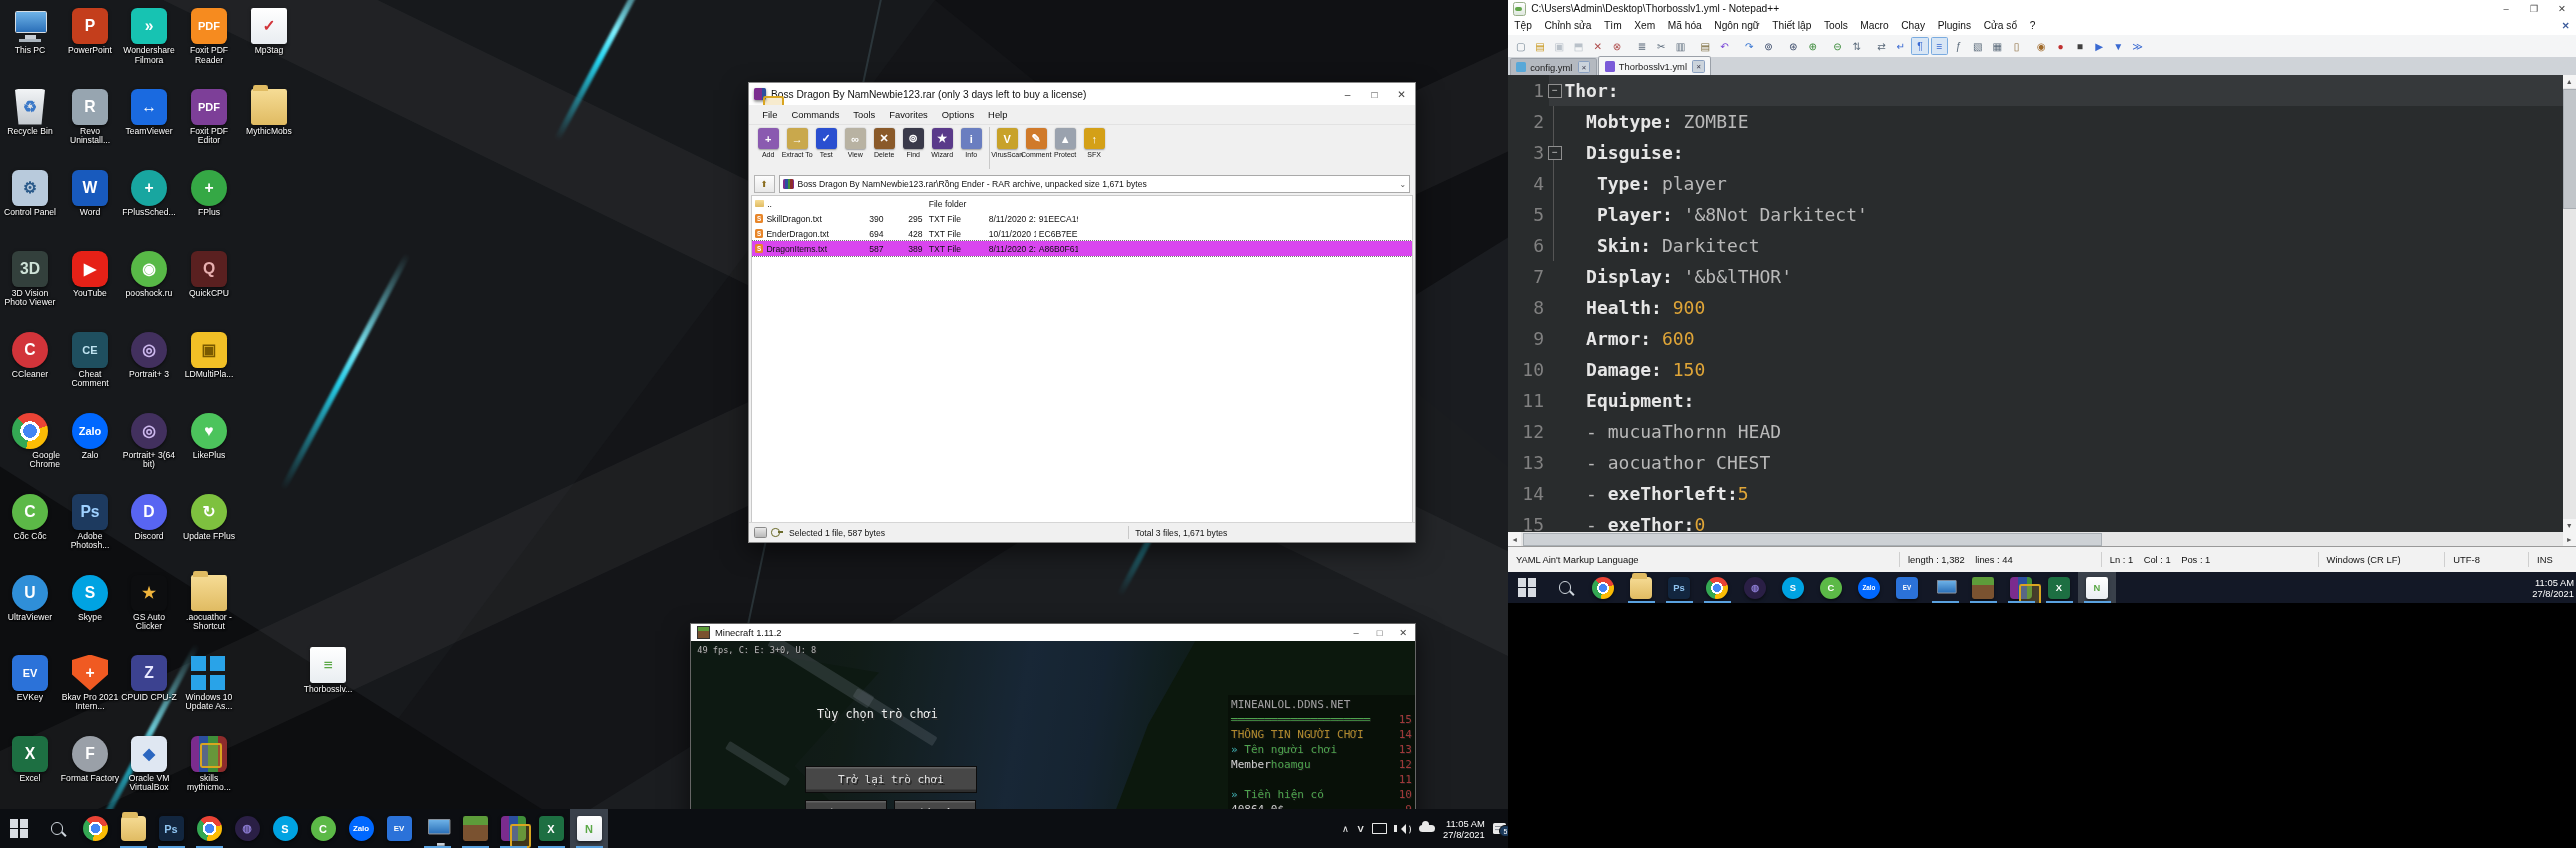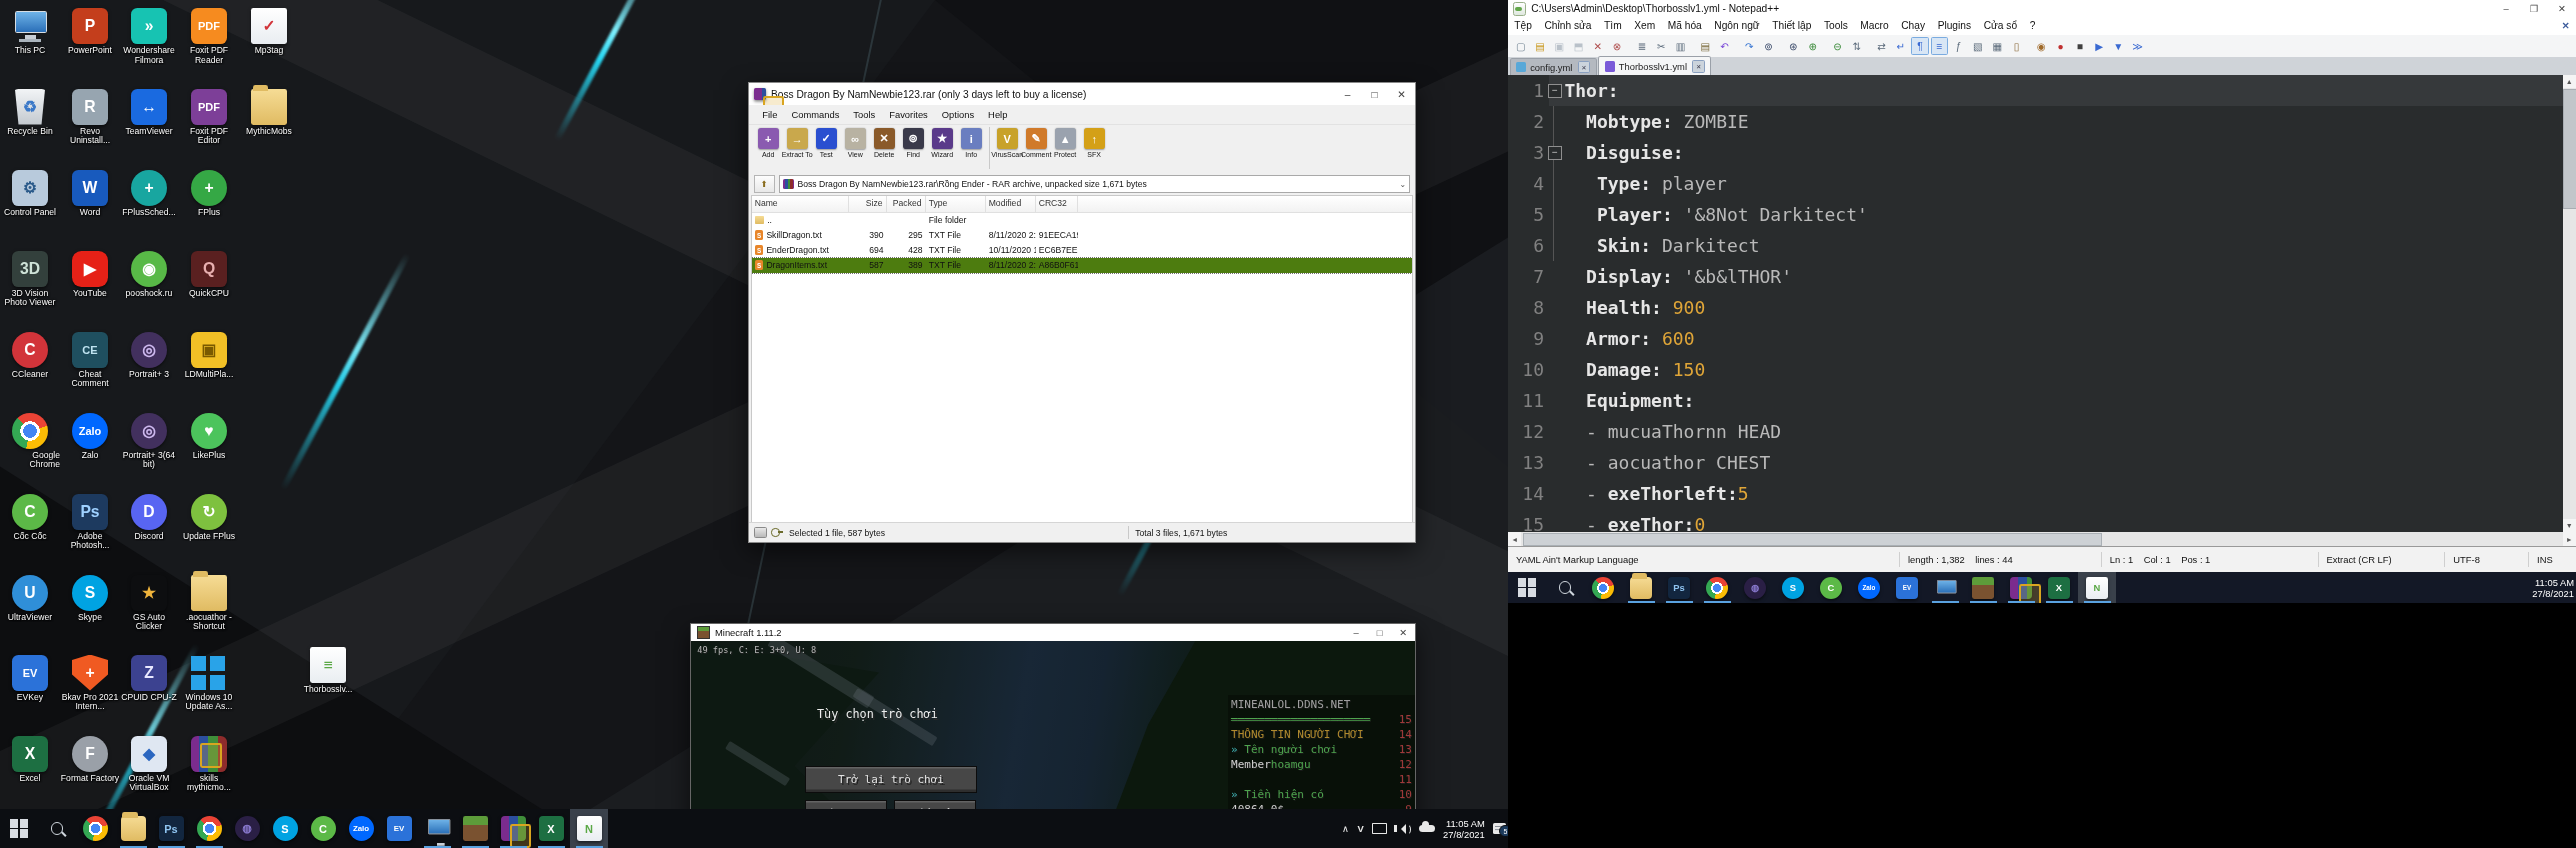--- a/index.html
+++ b/index.html
@@ -81,21 +81,21 @@
     display:flex;align-items:center;justify-content:center;font-size:8.6px;color:#8a6d1f;margin-right:4.7px;}
   .wrfield{flex:1;height:15.7px;border:0.8px solid #a9a9a9;background:#fff;display:flex;align-items:center;
     font-size:8.6px;color:#111;padding:0 3.1px;white-space:nowrap;overflow:hidden;}
   .wrfield .mini{width:10.2px;height:10.2px;margin-right:3.9px;flex:0 0 auto;
     background:repeating-linear-gradient(90deg,#7b2c8e 0 2.4px,#2c4f9e 2.4px 4.7px,#3f8e3a 4.7px 7px,#8e2c2c 7px 10.2px);border-radius:1.6px;}
   .wrfield .dd{margin-left:auto;color:#555;font-size:7.9px;}
   #wr-list{position:absolute;left:1.6px;top:112px;right:1.6px;bottom:19px;background:#fff;border:0.8px solid #c9c9c9;overflow:hidden;}
   #wr-cols{display:flex;height:15.7px;border-bottom:0.8px solid #e0e0e0;background:linear-gradient(#fff,#f2f2f2);}
   .wrcol{font-size:8.6px;color:#333;padding:2.4px 3.1px 0 3.1px;border-right:0.8px solid #e0e0e0;box-sizing:border-box;white-space:nowrap;overflow:hidden;}
   .wrrow{display:flex;height:15px;align-items:center;font-size:8.6px;color:#111;}
-  .wrrow.sel{background:#4d7c0f;outline:0.8px dotted #707070;outline-offset:-0.8px;}
+  .wrrow.sel{background:#d946ef;outline:0.8px dotted #707070;outline-offset:-0.8px;}
   .wrcell{padding:0 3.1px;box-sizing:border-box;white-space:nowrap;overflow:hidden;display:flex;align-items:center;}
   .wrcell.r{justify-content:flex-end;}
   .fico{width:9.4px;height:7.9px;margin-right:3.1px;flex:0 0 auto;border-radius:0.8px;background:linear-gradient(#f6dc95,#e0bb62);}
   .tico-txt{width:8.6px;height:9.4px;margin-right:3.1px;flex:0 0 auto;border-radius:1.6px;background:#e8862a;color:#fff;
     font-size:6.3px;font-weight:bold;display:flex;align-items:center;justify-content:center;}
   #wr-status{position:absolute;left:0;bottom:0;right:0;height:19px;border-top:0.8px solid #d5d5d5;background:#f0f0f0;
     display:flex;align-items:center;font-size:8.6px;color:#111;}
   .wr-sico{width:11.8px;height:8.6px;background:linear-gradient(#e8e8e8,#b9b9b9);border:0.8px solid #8a8a8a;border-radius:1.6px;margin-left:4.7px;}
   .wr-key{width:6.3px;height:6.3px;border:1.6px solid #6a6a2a;border-radius:50%;margin:0 3.1px 0 3.9px;position:relative;}
   .wr-key::after{content:"";position:absolute;left:5.5px;top:1.6px;width:5.5px;height:1.6px;background:#6a6a2a;}
@@ -477,28 +477,20 @@
         </div>
       <div id="wr-addr">
         <span class="wrup">⬆</span>
         <span class="wrfield">
           <span class="mini"></span>
           <span>Boss Dragon By NamNewbie123.rar\Rồng Ender - RAR archive, unpacked size 1,671 bytes</span>
           <span class="dd">⌄</span>
         </span>
       </div>
       <div id="wr-list">
-        <div id="wr-cols">
-            <div class="wrcol" style="width: 97px; text-align: left;">Name</div>
-            <div class="wrcol" style="width: 38px; text-align: right;">Size</div>
-            <div class="wrcol" style="width: 39px; text-align: right;">Packed</div>
-            <div class="wrcol" style="width: 60px; text-align: left;">Type</div>
-            <div class="wrcol" style="width: 50px; text-align: left;">Modified</div>
-            <div class="wrcol" style="width: 42px; text-align: left;">CRC32</div>
-          </div>
         <div id="wr-rows">
             <div class="wrrow">
               <div class="wrcell" style="width: 97px;">
                 <span class="fico"></span>
                 <span>..</span>
               </div>
               <div class="wrcell r" style="width: 38px;">
                 <span></span>
               </div>
               <div class="wrcell r" style="width: 39px;">
@@ -822,21 +814,21 @@
     </div>
     <div id="npp-hscroll">
       <span class="harrow">◄</span>
       <span class="hthumb"></span>
       <span class="harrow" style="margin-left:auto;">►</span>
     </div>
     <div id="npp-status">
       <span class="st grow">YAML Ain't Markup Language</span>
       <span class="st" style="width:185px;">length : 1,382    lines : 44</span>
       <span class="st" style="width:200px;">Ln : 1    Col : 1    Pos : 1</span>
-      <span class="st" style="width:110px;">Extract (CR LF)</span>
+      <span class="st" style="width:110px;">Windows (CR LF)</span>
       <span class="st" style="width:67px;">UTF-8</span>
       <span class="st" style="width:31px;border-right:none;">INS</span>
     </div>
 
     <div class="taskbar" id="tb-right">
       <div class="tb-item w48">
         <span class="startlogo">
             <span></span>
             <span></span>
             <span></span>

